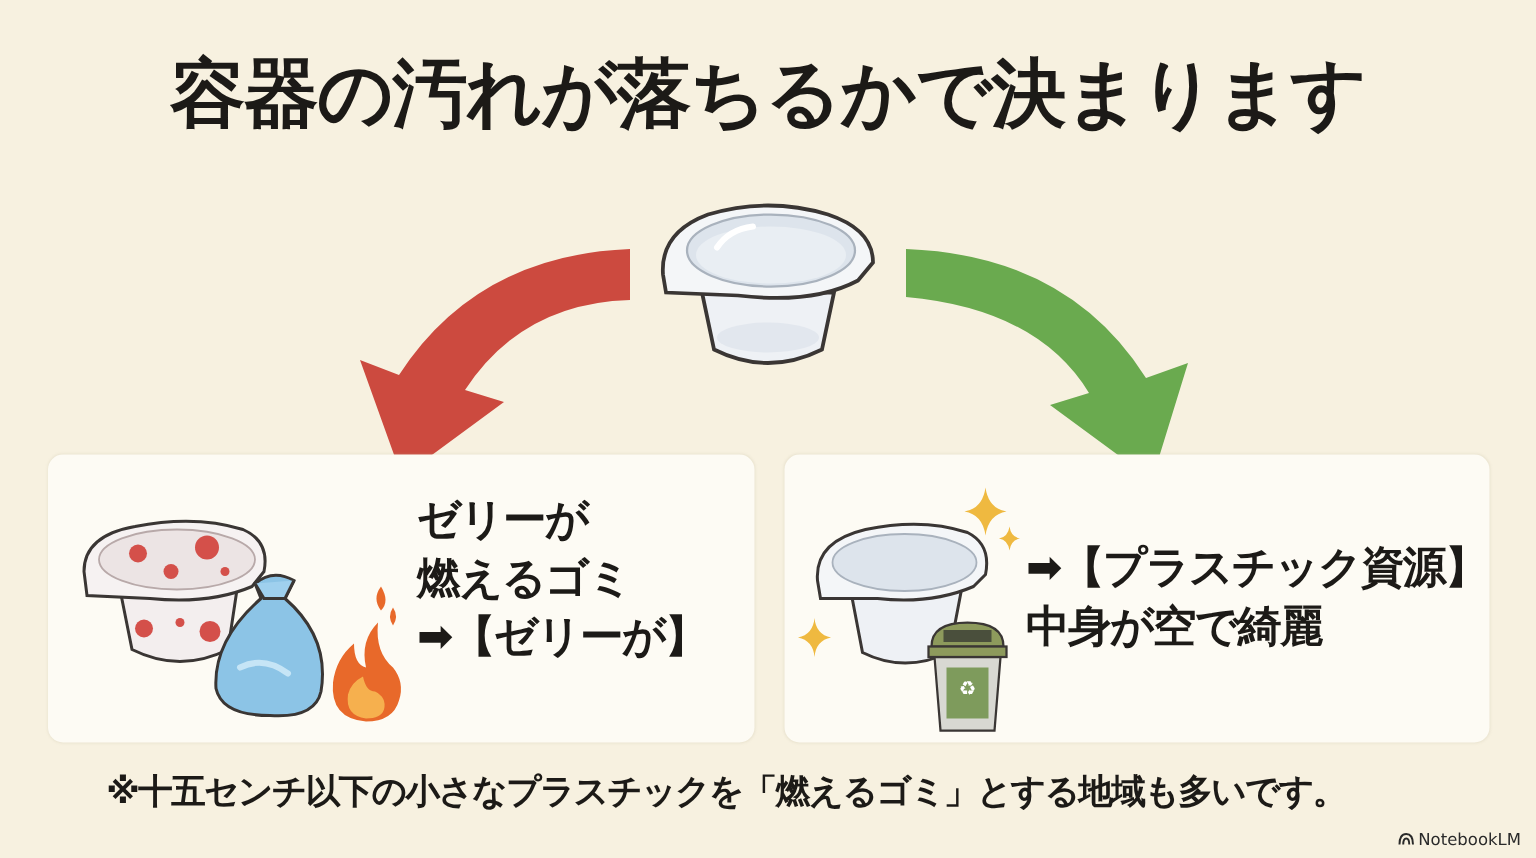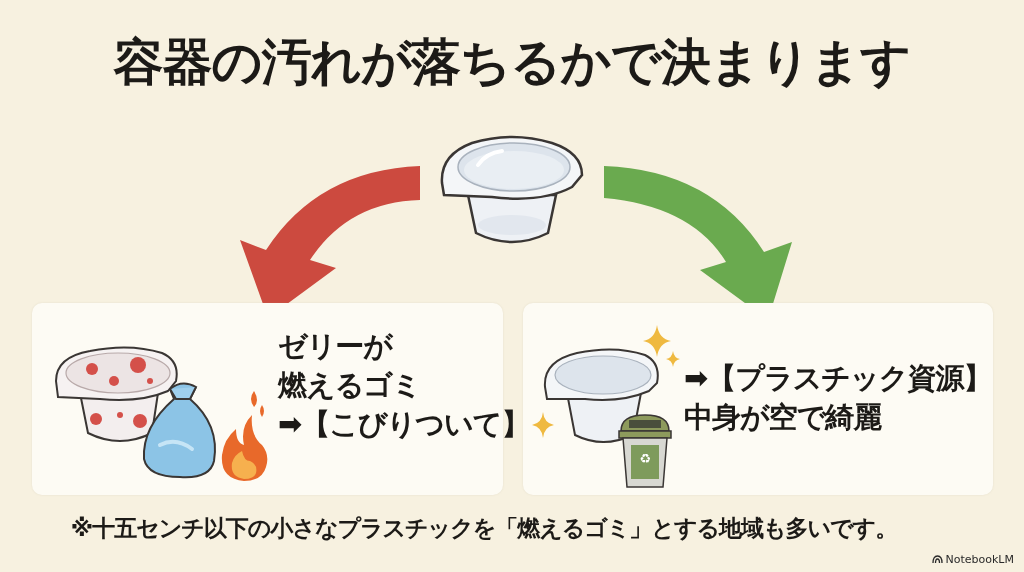--- a/index.html
+++ b/index.html
@@ -80,21 +80,21 @@
   </svg>
   <svg class="illus" style="left:184px;top:82px" width="56" height="98" viewBox="0 0 56 98">
     <path d="M28 96 Q4 94 6 70 Q8 54 20 44 Q20 58 28 60 Q24 42 36 30 Q34 50 46 60 Q54 70 50 82 Q46 96 28 96 Z" fill="#e8692a"></path>
     <path d="M28 94 Q14 92 16 78 Q18 70 26 66 Q28 76 34 76 Q42 80 40 88 Q38 94 28 94 Z" fill="#f6b04e"></path>
     <path d="M38 6 Q32 14 38 22 Q44 16 38 6 Z" fill="#e8692a"></path>
     <path d="M46 20 Q42 26 46 32 Q50 26 46 20 Z" fill="#e8692a"></path>
   </svg>
   <div class="panel-text">
     <div>ゼリーが</div>
     <div>燃えるゴミ</div>
-    <div>➡【こびりついて】</div>
+    <div>➡【ゼリーが】</div>
   </div>
 </div>
 
 <div class="panel right">
   <svg class="illus" style="left:18px;top:40px" width="120" height="110" viewBox="0 0 120 110">
     <path d="M26 50 L34 92 Q62 106 92 92 L100 50 Z" fill="#eef1f5" stroke="#3a3634" stroke-width="2"></path>
     <path d="M4 44 Q2 18 36 10 Q74 2 104 12 Q120 20 116 40 L108 48 Q80 60 44 56 L6 56 Z" fill="#f4f6f8" stroke="#3a3634" stroke-width="2"></path>
     <ellipse cx="62" cy="32" rx="48" ry="19" fill="#dde4ec" stroke="#a9b2bd" stroke-width="1.2"></ellipse>
   </svg>
   <svg class="illus" style="left:118px;top:20px" width="40" height="46" viewBox="0 0 40 46">

